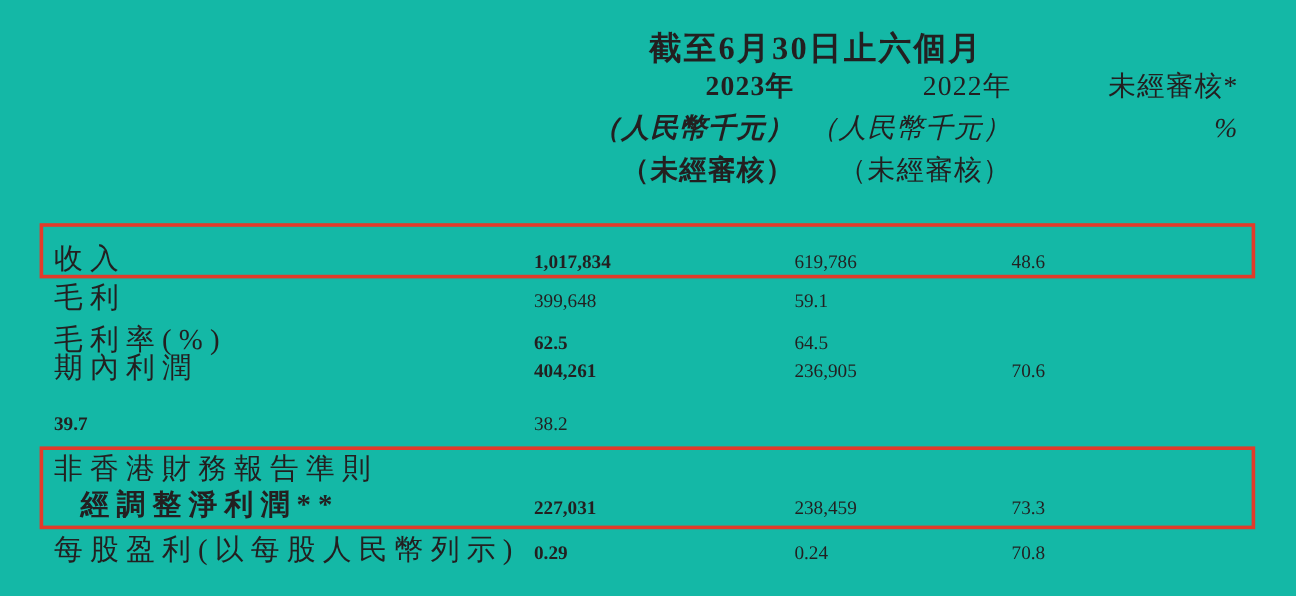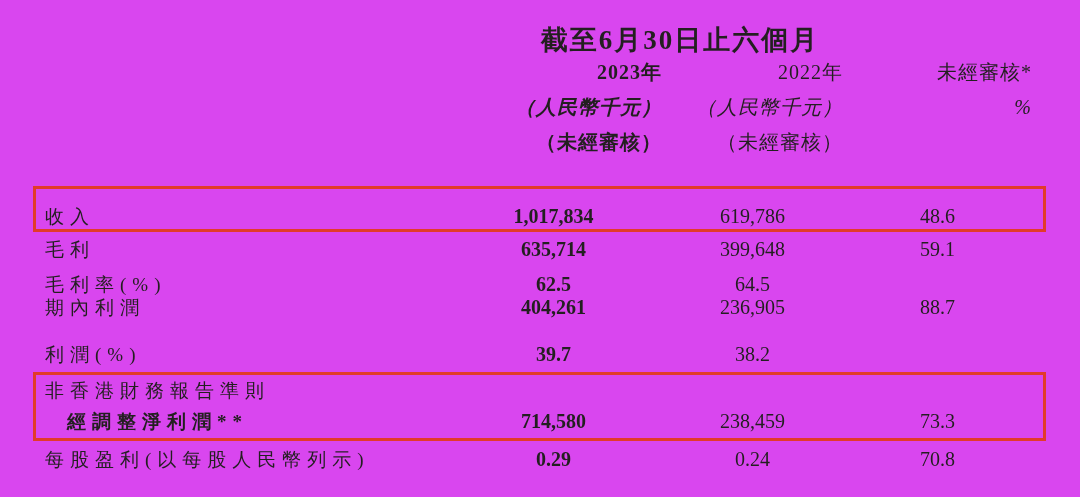--- a/index.html
+++ b/index.html
@@ -1,39 +1,39 @@
 <!DOCTYPE html>
 <html><head>
 <meta charset="utf-8">
 <style>
   html,body{margin:0;padding:0;background:#ffffff;}
   .sheet{
     position:relative;
     width:1080px;height:497px;
-    background:#d946ef;
+    background:#14b8a6;
     color:#231f20;
     font-family:"Liberation Serif","DejaVu Serif",serif;
     overflow:hidden;
   }
   .title{
     position:absolute;top:22px;left:380px;width:600px;
     text-align:center;
     font-size:27px;font-weight:700;letter-spacing:2px;
     white-space:nowrap;
   }
   .grid-row{
     position:absolute;left:45px;width:987px;height:30px;line-height:30px;
     display:grid;
     grid-template-columns:400px 217px 181px 189px;
     align-items:baseline;
   }
   .cell{white-space:nowrap;overflow:visible;}
-  .lbl{text-align:left;font-size:19px;letter-spacing:6px;}
-  .num{text-align:center;font-size:20px;letter-spacing:0;}
-  .hnum{text-align:right;font-size:20px;letter-spacing:1px;}
+  .lbl{text-align:left;font-size:24px;letter-spacing:6px;}
+  .num{text-align:left;font-size:16px;letter-spacing:0;}
+  .hnum{text-align:right;font-size:23px;letter-spacing:1px;}
   .b{font-weight:700;}
   .it{font-style:italic;}
   .indent{padding-left:22px;font-weight:bold;}
   .hl-box{
     position:absolute;left:33px;width:1013px;
     border:3px solid #e23b2a;
     background:transparent;
     box-sizing:border-box;
   }
   .hl-1{top:186px;height:46px;}
@@ -72,56 +72,54 @@
 
   <div class="grid-row" style="top:201px">
     <div class="cell lbl">收入</div>
     <div class="cell num b">1,017,834</div>
     <div class="cell num">619,786</div>
     <div class="cell num">48.6</div>
   </div>
 
   <div class="grid-row" style="top:234px">
     <div class="cell lbl">毛利</div>
-    <div class="cell num b">635,714</div>
     <div class="cell num">399,648</div>
     <div class="cell num">59.1</div>
   </div>
 
   <div class="grid-row" style="top:269px">
     <div class="cell lbl">毛利率(%)</div>
     <div class="cell num b">62.5</div>
     <div class="cell num">64.5</div>
     <div class="cell num"></div>
   </div>
 
   <div class="grid-row" style="top:292px">
     <div class="cell lbl">期內利潤</div>
     <div class="cell num b">404,261</div>
     <div class="cell num">236,905</div>
-    <div class="cell num">88.7</div>
+    <div class="cell num">70.6</div>
   </div>
 
   <div class="grid-row" style="top:339px">
-    <div class="cell lbl">利潤(%)</div>
     <div class="cell num b">39.7</div>
     <div class="cell num">38.2</div>
     <div class="cell num"></div>
   </div>
 
   <div class="grid-row" style="top:376px">
     <div class="cell lbl">非香港財務報告準則</div>
     <div class="cell num b"></div>
     <div class="cell num"></div>
     <div class="cell num"></div>
   </div>
 
   <div class="grid-row" style="top:406px">
     <div class="cell lbl indent">經調整淨利潤**</div>
-    <div class="cell num b">714,580</div>
+    <div class="cell num b">227,031</div>
     <div class="cell num">238,459</div>
     <div class="cell num">73.3</div>
   </div>
 
   <div class="grid-row" style="top:444px">
     <div class="cell lbl">每股盈利(以每股人民幣列示)</div>
     <div class="cell num b">0.29</div>
     <div class="cell num">0.24</div>
     <div class="cell num">70.8</div>
   </div>

